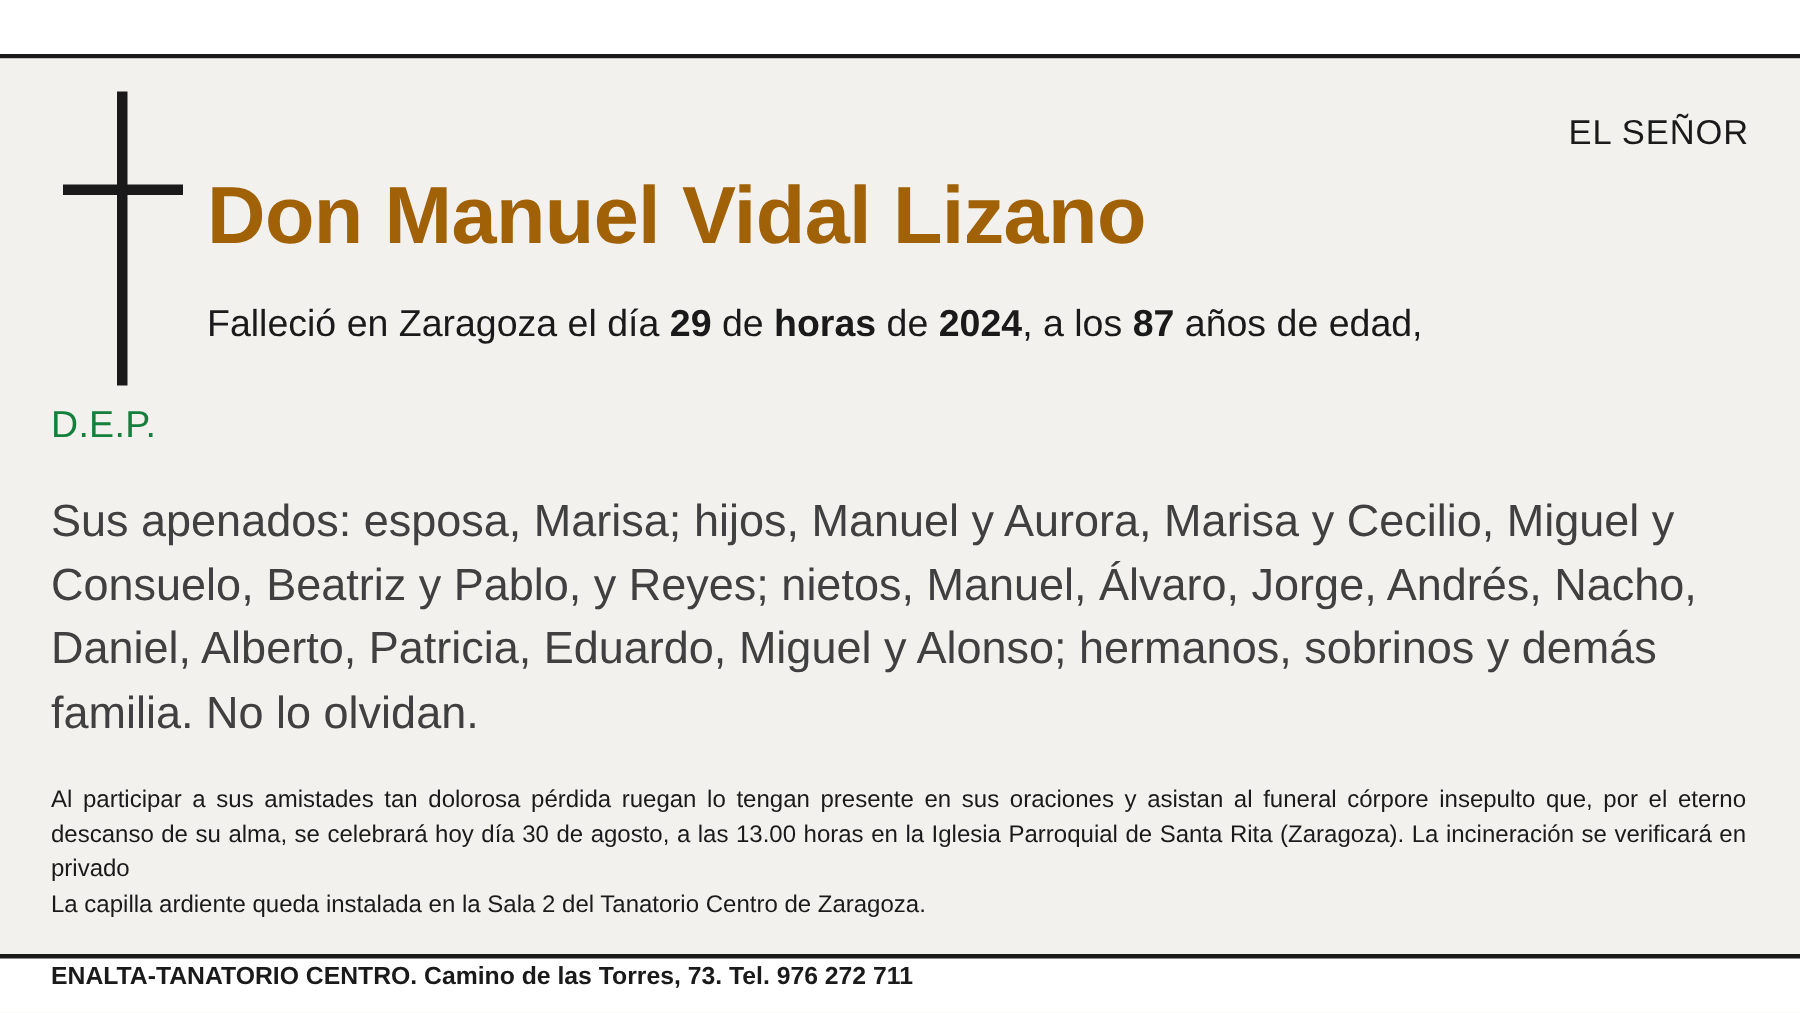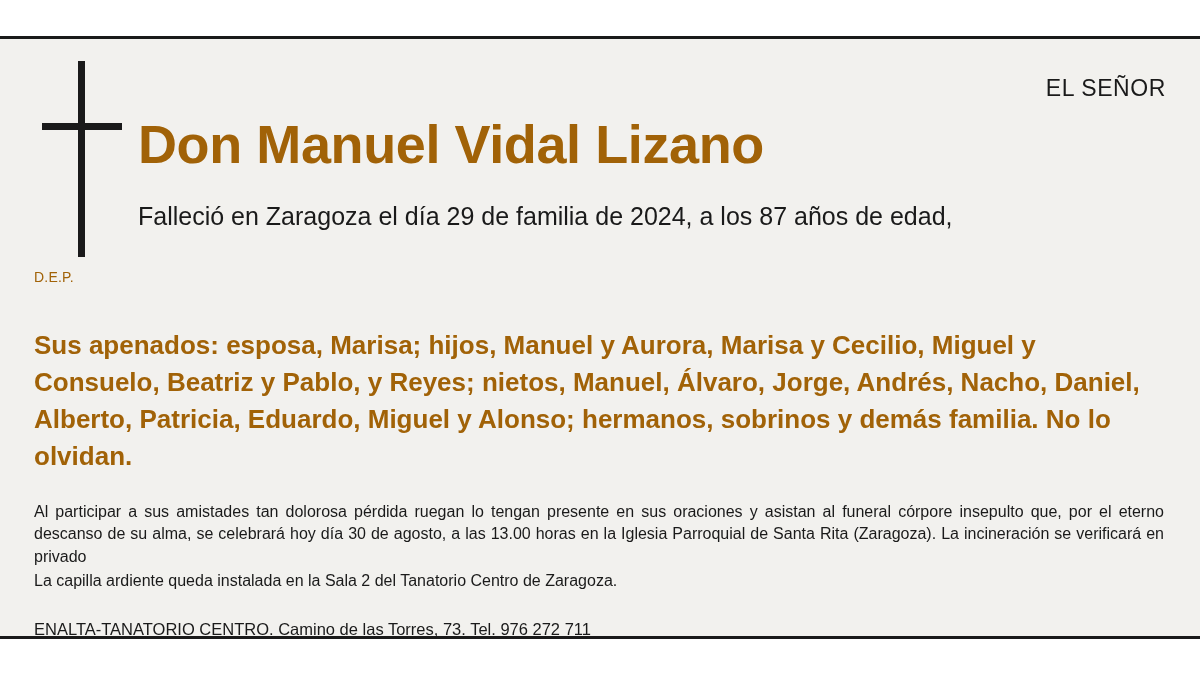--- a/index.html
+++ b/index.html
@@ -82,23 +82,23 @@
     left: 2px;
     top: 62px;
     width: 80px;
     height: 7px;
     background: #1a1a1a;
   }
   .dep {
     position: absolute;
     left: 0px;
     top: 208px;
-    font-size: 14px;
+    font-size: 25px;
     letter-spacing: .2px;
-    color: #a16207;
+    color: #15803d;
     white-space: nowrap;
   }
 
   .head-col {
     flex: 1 1 auto;
     padding-top: 14px;
   }
 
   .el-senor {
     font-size: 23px;
@@ -117,29 +117,29 @@
     color: #a16207;
   }
 
   .died {
     font-size: 25px;
     line-height: 1.36;
     margin: 0;
     color: #1a1a1a;
     max-width: 1010px;
   }
-  .died b { font-weight: 400; }
+  .died b { font-weight: 700; }
 
   
   .mourners {
     margin-top: 34px;
-    font-size: 26px;
-    font-weight: 700;
+    font-size: 30px;
+    font-weight: 400;
     line-height: 1.42;
-    color: #a16207;
+    color: #404040;
     max-width: 1128px;
   }
 
   
   .body-text {
     margin-top: 26px;
     font-size: 16px;
     line-height: 1.42;
     color: #1a1a1a;
     max-width: 1130px;
@@ -148,20 +148,21 @@
   .body-text .p2 {
     margin-top: 1px;
     text-align: left;
   }
 
   .funeral-home {
     margin-top: 26px;
     font-size: 16.5px;
     line-height: 1.3;
     color: #1a1a1a;
+    font-weight: bold;
   }
 </style>
 </head>
 <body>
 
 <div class="page">
 
   <div class="rule-top"></div>
 
   <div class="notice">
@@ -173,21 +174,21 @@
           <div class="vbar"></div>
           <div class="hbar"></div>
         </div>
         <div class="dep">D.E.P.</div>
       </div>
 
       <div class="head-col">
         <div class="el-senor">EL SEÑOR</div>
         <h1 class="name">Don Manuel Vidal Lizano</h1>
         <p class="died">
-          <span>Falleció en Zaragoza el día </span><b>29</b><span> de </span><b>familia</b><span> de </span><b>2024</b><span>, a los </span><b>87</b><span> años de edad,</span><br>
+          <span>Falleció en Zaragoza el día </span><b>29</b><span> de </span><b>horas</b><span> de </span><b>2024</b><span>, a los </span><b>87</b><span> años de edad,</span><br>
         </p>
       </div>
 
     </div>
 
     <div class="mourners">Sus apenados: esposa, Marisa; hijos, Manuel y Aurora, Marisa y Cecilio, Miguel y Consuelo, Beatriz y Pablo, y Reyes; nietos, Manuel, Álvaro, Jorge, Andrés, Nacho, Daniel, Alberto, Patricia, Eduardo, Miguel y Alonso; hermanos, sobrinos y demás familia. No lo olvidan.</div>
 
     <div class="body-text">
       <div class="p1">Al participar a sus amistades tan dolorosa pérdida ruegan lo tengan presente en sus oraciones y asistan al funeral córpore insepulto que, por el eterno descanso de su alma, se celebrará hoy día 30 de agosto, a las 13.00 horas en la Iglesia Parroquial de Santa Rita (Zaragoza). La incineración se verificará en privado</div>
       <div class="p2">La capilla ardiente queda instalada en la Sala 2 del Tanatorio Centro de Zaragoza.</div>

